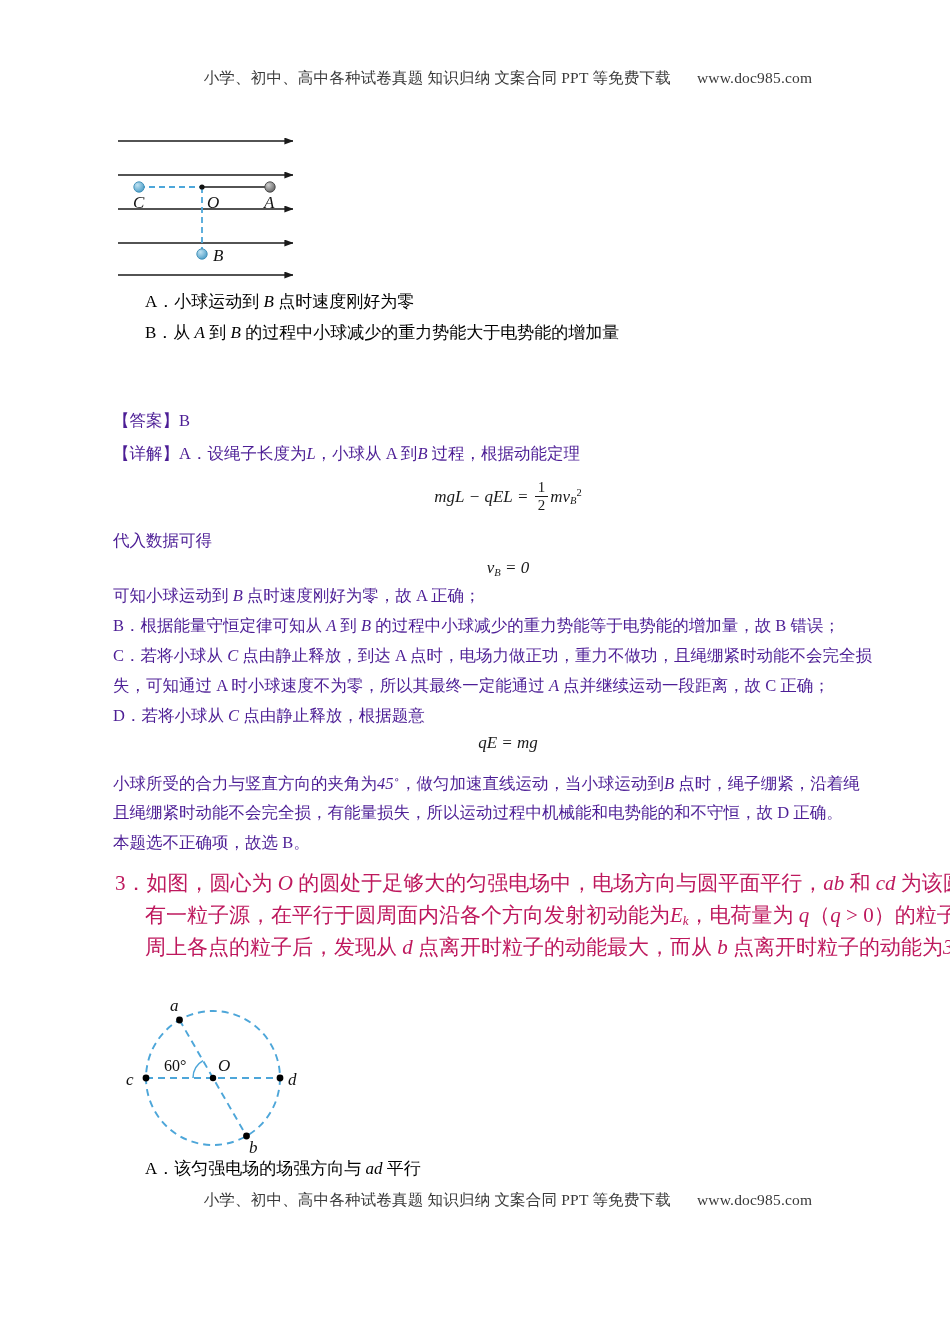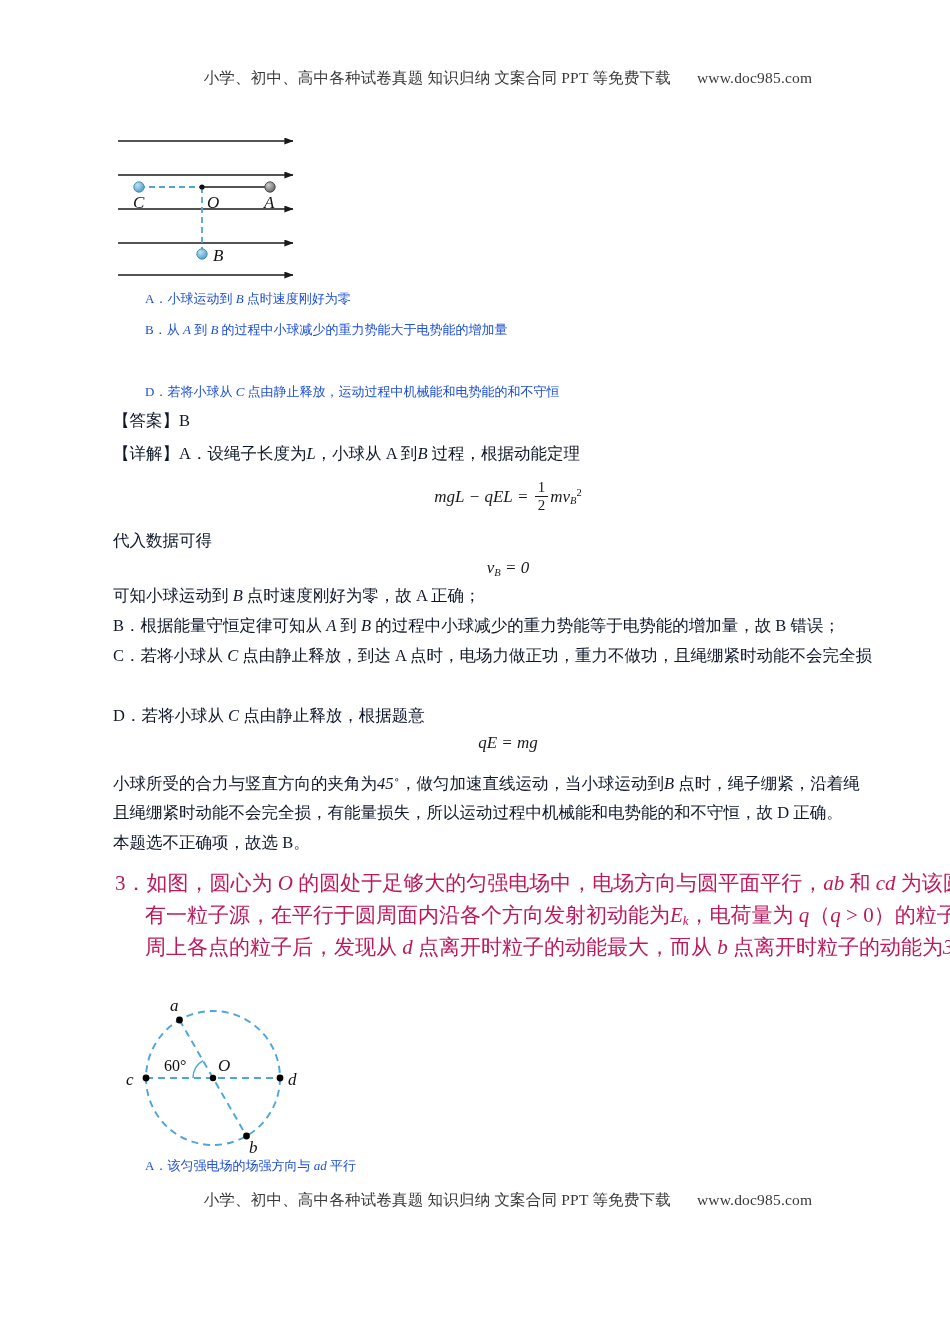--- a/index.html
+++ b/index.html
@@ -41,27 +41,27 @@
   .wm-top { top: 68px; }
   .wm-bottom { top: 1190px; }
 
   
   .tx {
     position: absolute;
     font-size: 16.5px;
     line-height: 1.0;
     white-space: nowrap;
   }
-  .red { color: #0f172a; }
+  .red { color: #4c1d95; }
 
   .opt {
     position: absolute;
-    font-size: 13px;
-    white-space: nowrap;
-    color: #1d4ed8;
+    font-size: 17px;
+    white-space: nowrap;
+    color: #000000;
   }
   .opt .lbl { font-family: "Liberation Serif", serif; }
 
   i.v { font-style: italic; font-family: "Liberation Serif", serif; }
 
   
   .math {
     position: absolute;
     width: 950px;
     text-align: center;
@@ -167,41 +167,39 @@
       <text x="110" y="136" font-family="Liberation Serif, serif" font-style="italic" font-size="17" fill="#111">B</text>
     </svg>
   </div>
 
   <div class="opt" style="left:112px; top:290px;">
     <span class="lbl">A．</span><span>小球运动到 <i class="v">B</i> 点时速度刚好为零</span>
   </div>
   <div class="opt" style="left:112px; top:321px;">
     <span class="lbl">B．</span><span>从 <i class="v">A</i> 到 <i class="v">B</i> 的过程中小球减少的重力势能大于电势能的增加量</span>
   </div>
-  <div class="opt" style="left:112px; top:383px;">
-    <span class="lbl">D．</span><span>若将小球从 <i class="v">C</i> 点由静止释放，运动过程中机械能和电势能的和不守恒</span>
-  </div>
 
   <div class="tx red" style="left:80px; top:413px;">【答案】B</div>
 
   <div class="tx red" style="left:80px; top:446px;">【详解】A．设绳子长度为<i class="v">L</i>，小球从 A 到<i class="v">B</i> 过程，根据动能定理</div>
 
   <div class="math" style="top:481px;">
     mgL&nbsp;−&nbsp;qEL&nbsp;=&nbsp;<span class="frac"><span class="num">1</span><span class="den">2</span></span>mv<sub class="s">B</sub><sup class="s">2</sup>
   </div>
 
   <div class="tx red" style="left:80px; top:533px;">代入数据可得</div>
 
   <div class="math" style="top:558px;">
     v<sub class="s">B</sub>&nbsp;=&nbsp;0
   </div>
 
   <div class="tx red" style="left:80px; top:588px;">可知小球运动到 <i class="v">B</i> 点时速度刚好为零，故 A 正确；</div>
   <div class="tx red" style="left:80px; top:618px;">B．根据能量守恒定律可知从 <i class="v">A</i> 到 <i class="v">B</i> 的过程中小球减少的重力势能等于电势能的增加量，故 B 错误；</div>
   <div class="tx red" style="left:80px; top:648px;">C．若将小球从 <i class="v">C</i> 点由静止释放，到达 A 点时，电场力做正功，重力不做功，且绳绷紧时动能不会完全损</div>
+  <div class="tx red" style="left:80px; top:678px;">失，可知通过 A 时小球速度不为零，所以其最终一定能通过 <i class="v">A</i> 点并继续运动一段距离，故 C 正确；</div>
   <div class="tx red" style="left:80px; top:708px;">D．若将小球从 <i class="v">C</i> 点由静止释放，根据题意</div>
 
   <div class="math" style="top:733px;">
     qE&nbsp;=&nbsp;mg
   </div>
 
   <div class="tx red" style="left:80px; top:775px;">小球所受的合力与竖直方向的夹角为<span class="inl">45<sup class="s">∘</sup></span>，做匀加速直线运动，当小球运动到<i class="v">B</i> 点时，绳子绷紧，沿着绳</div>
   <div class="tx red" style="left:80px; top:805px;">且绳绷紧时动能不会完全损，有能量损失，所以运动过程中机械能和电势能的和不守恒，故 D 正确。</div>
   <div class="tx red" style="left:80px; top:835px;">本题选不正确项，故选 B。</div>
 

